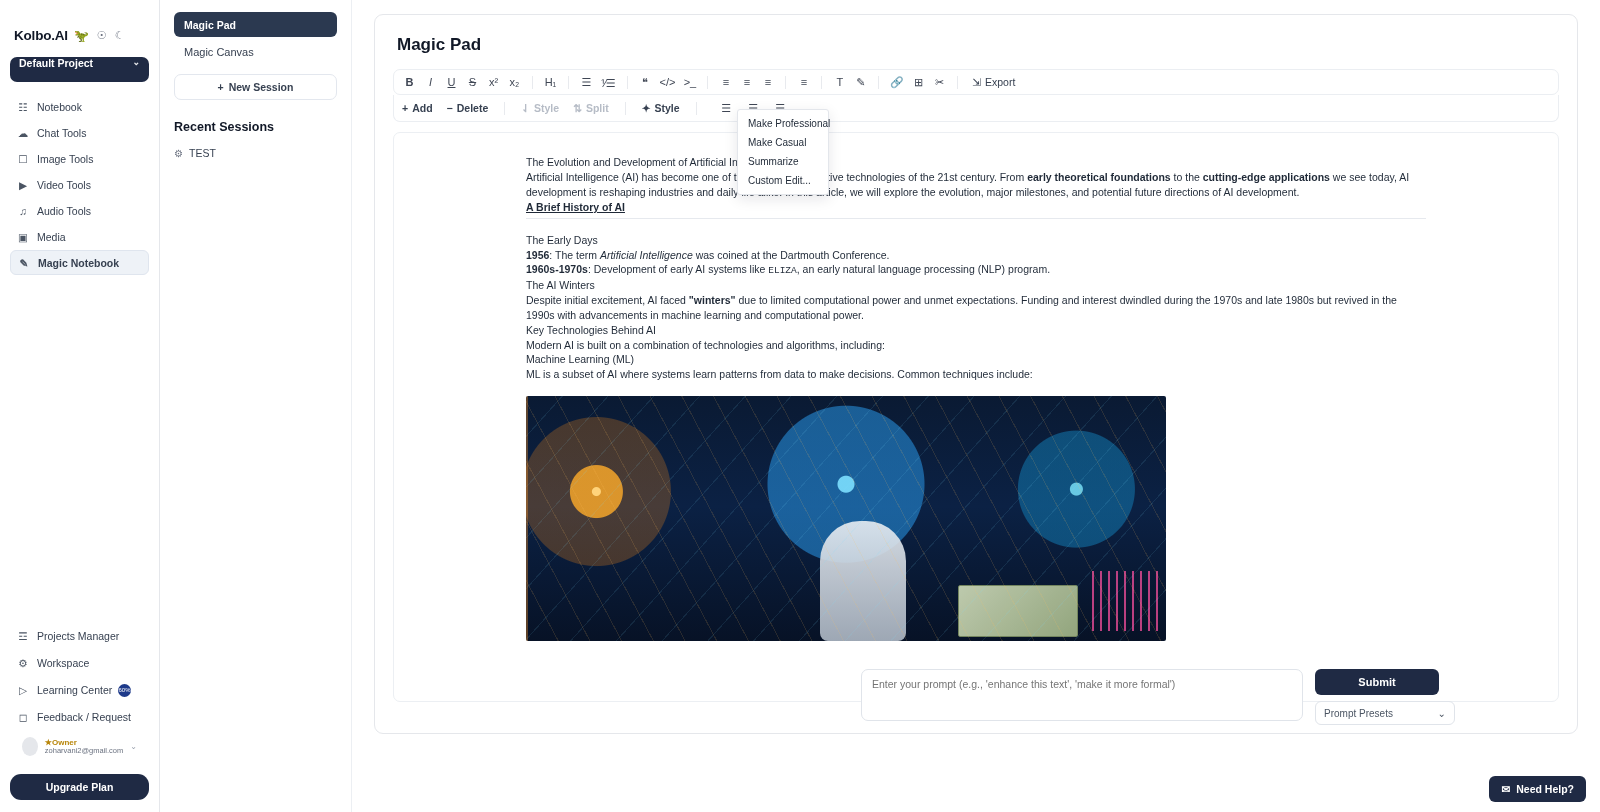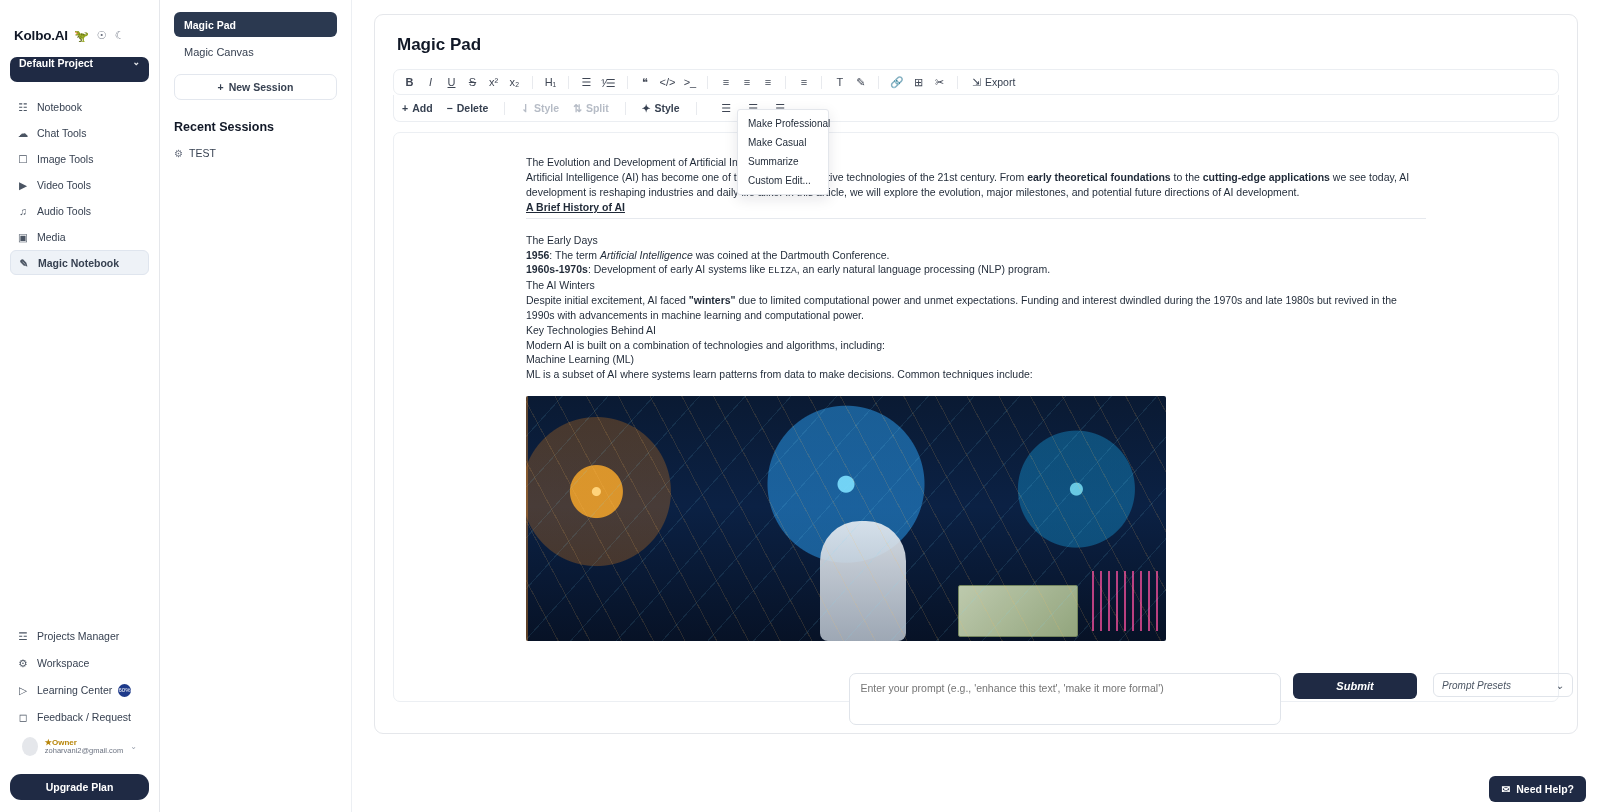--- a/index.html
+++ b/index.html
@@ -226,21 +226,21 @@
     padding: 0 4px;
   }
   .prompt-spacer { width: 470px; }
   .prompt-box {
     width: 442px; height: 52px;
     border: 1px solid #e0e4ea; border-radius: 7px;
     padding: 8px 10px; font-size: 10.5px; color: #9aa2ae;
     resize: none; outline: none; background: #fff;
     font-family: "Liberation Sans", sans-serif;
   }
-  .prompt-right { display: flex; gap: 16px; font-style: italic; }
+  .prompt-right { display: flex; flex-direction: column; gap: 6px; }
   .submit-btn {
     width: 124px; height: 26px; border-radius: 6px;
     background: #1f2a44; color: #fff; font-size: 11px; font-weight: 600;
     display: flex; align-items: center; justify-content: center; cursor: pointer;
   }
   .presets {
     width: 140px; height: 24px; border: 1px solid #e0e4ea; border-radius: 6px;
     display: flex; align-items: center; justify-content: space-between;
     padding: 0 8px; font-size: 10px; color: #4b5563; cursor: pointer;
   }

